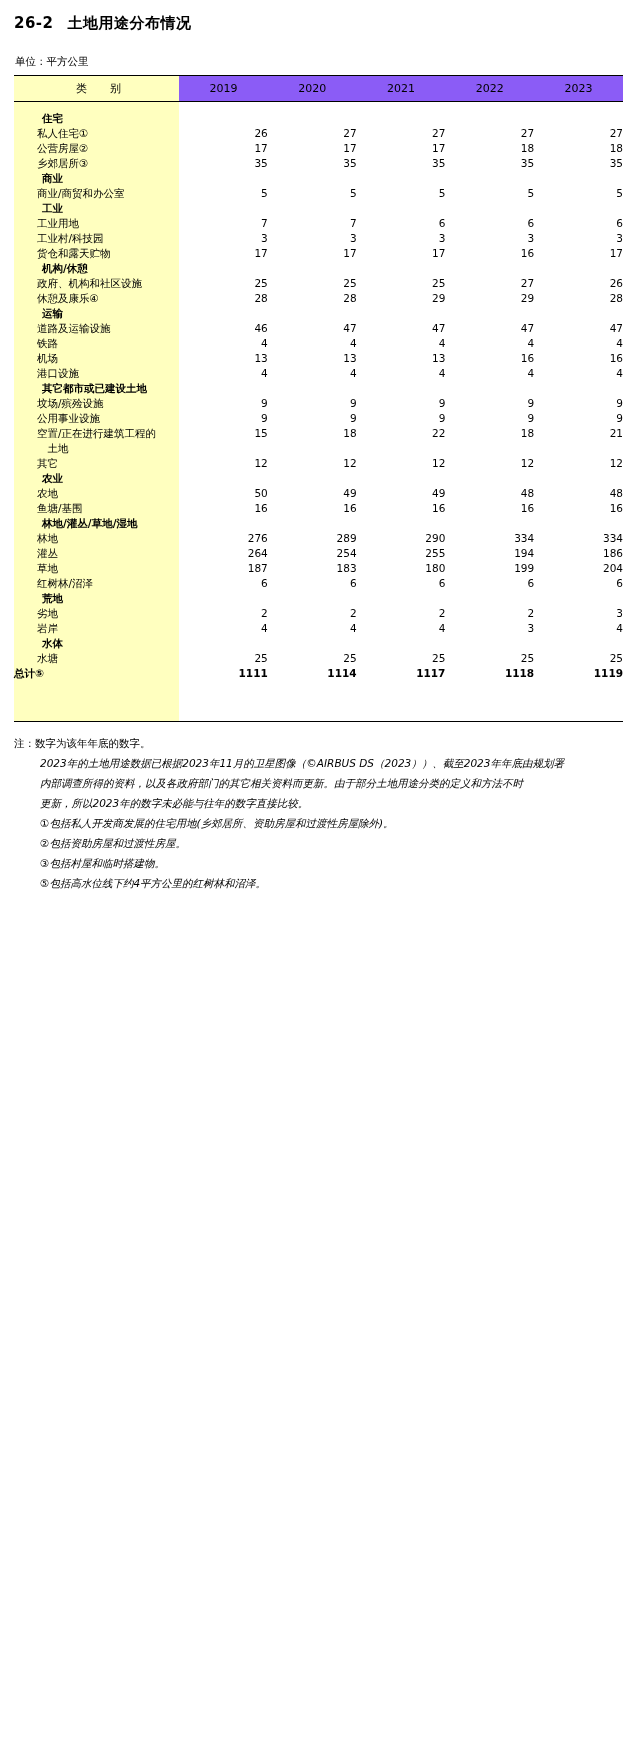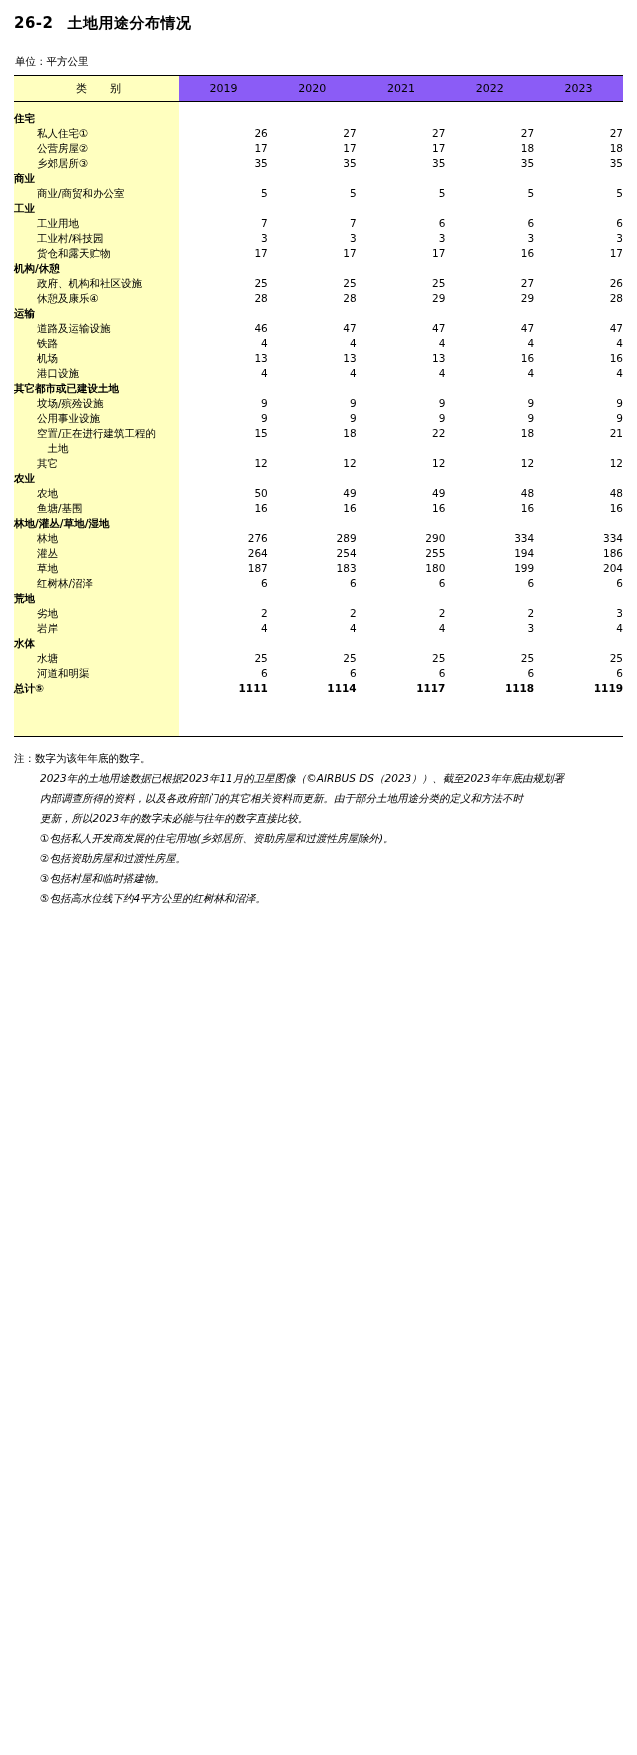--- a/index.html
+++ b/index.html
@@ -68,20 +68,21 @@
   }
   td.cat {
     background: #ffffbf;
     padding: 4px 4px 4px 6px;
     font-size: 10.5px;
     line-height: 15px;
     white-space: nowrap;
   }
   td.cat.group {
     font-weight: bold;
+    padding-left: 28px;
   }
   td.cat.indent {
     padding-left: 23px;
   }
   td.val {
     text-align: right;
     padding: 4px 11px 4px 0;
     font-size: 10.5px;
     line-height: 15px;
     background: #ffffff;
@@ -454,28 +455,20 @@
           <td class="val"></td>
         </tr>
         <tr>
           <td class="cat indent">水塘</td>
           <td class="val">25</td>
           <td class="val">25</td>
           <td class="val">25</td>
           <td class="val">25</td>
           <td class="val">25</td>
         </tr>
-        <tr>
-          <td class="cat indent">河道和明渠</td>
-          <td class="val">6</td>
-          <td class="val">6</td>
-          <td class="val">6</td>
-          <td class="val">6</td>
-          <td class="val">6</td>
-        </tr>
         <tr class="total">
           <td class="cat">总计⑤</td>
           <td class="val">1111</td>
           <td class="val">1114</td>
           <td class="val">1117</td>
           <td class="val">1118</td>
           <td class="val">1119</td>
         </tr>
         <tr class="tail">
           <td class="cat"></td>

